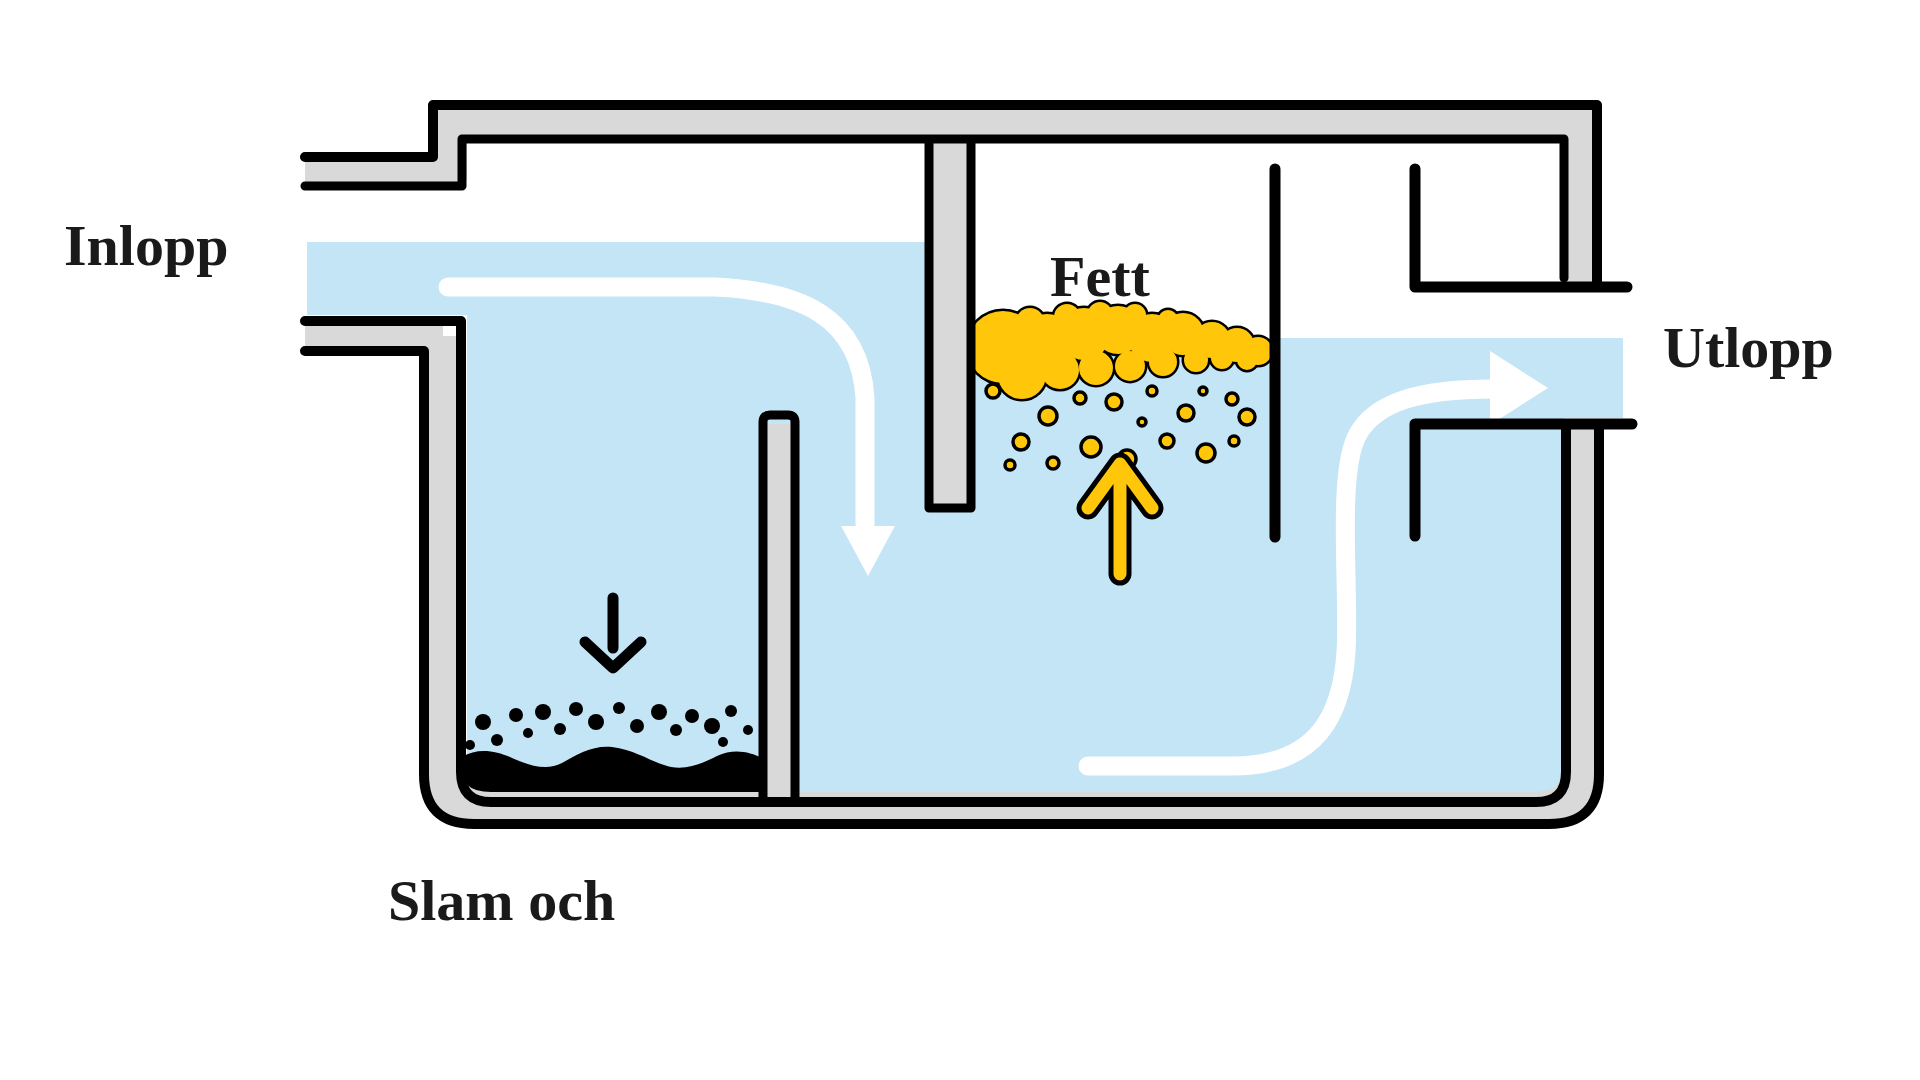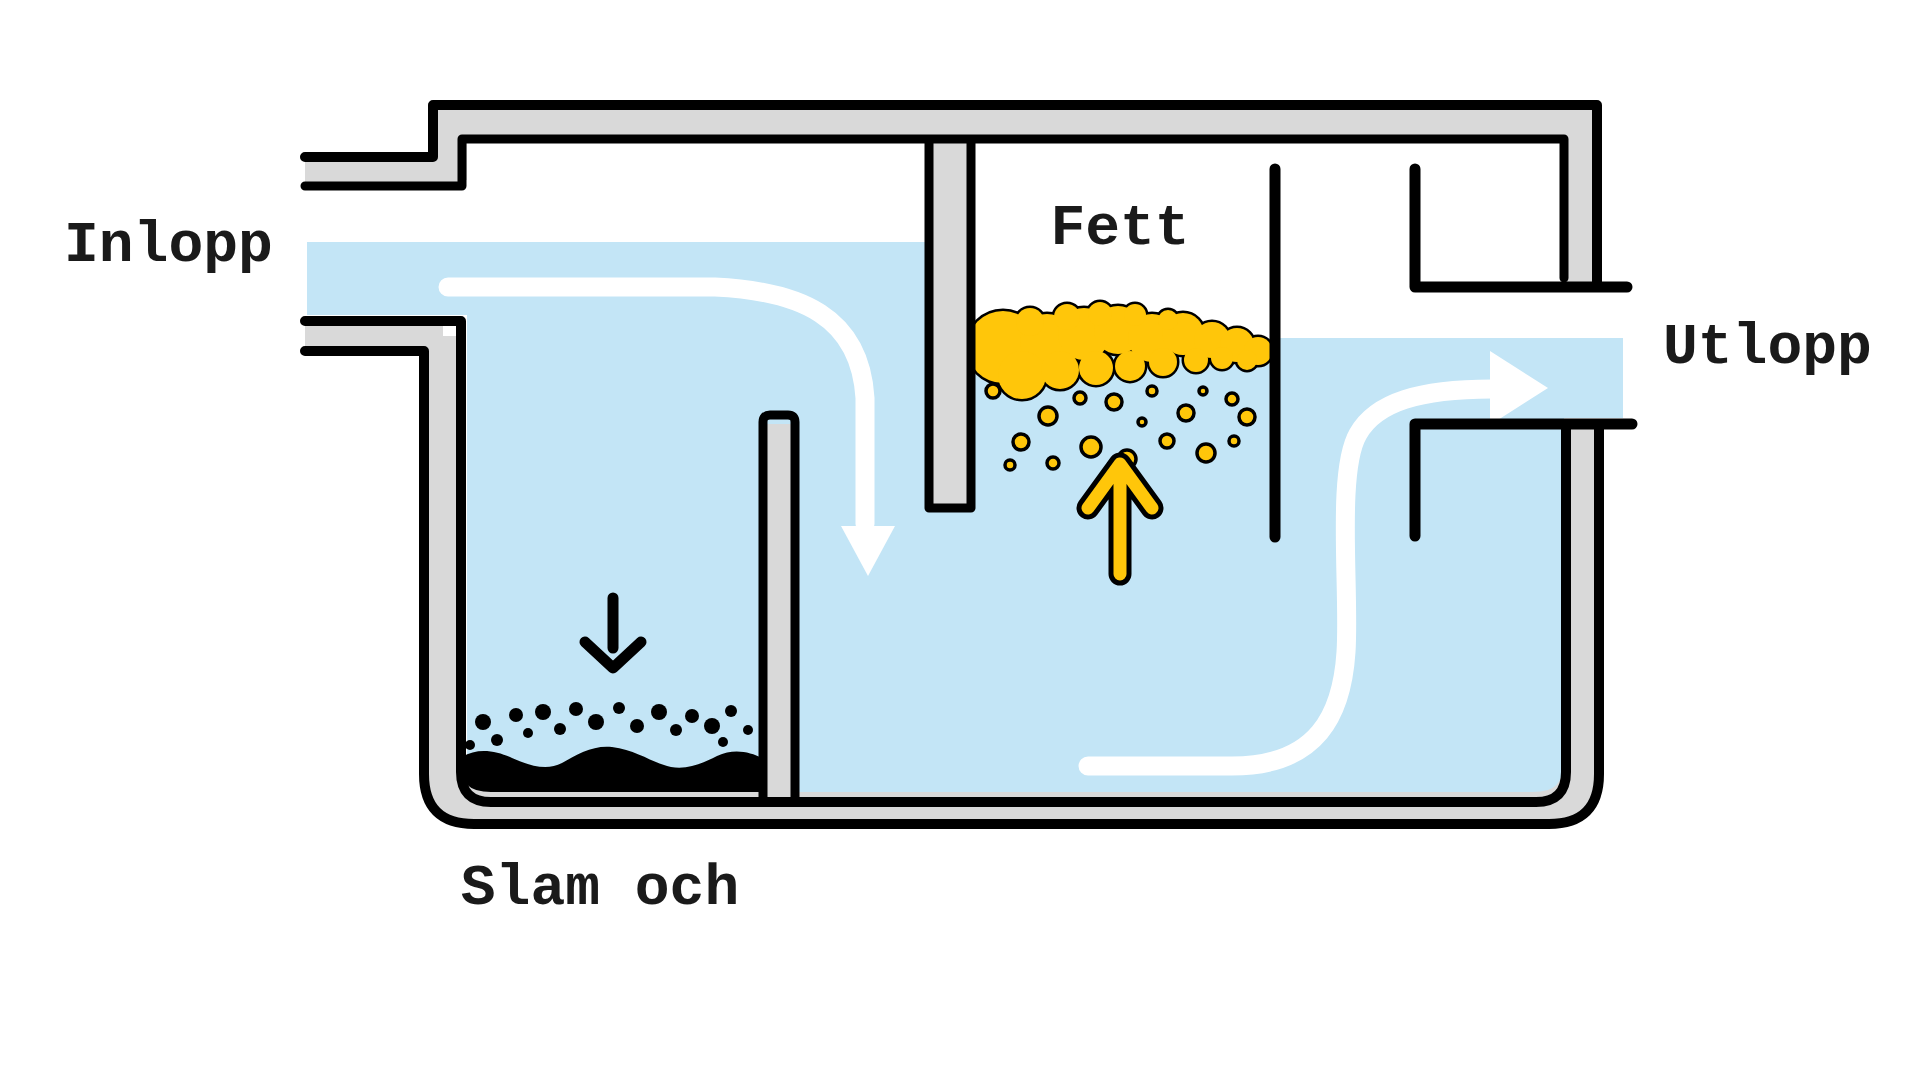--- a/index.html
+++ b/index.html
@@ -1,32 +1,32 @@
 <!DOCTYPE html>
 <html style="--background: #FFFFFF; --water: #C3E5F6; --wall: #D9D9D9; --outline: #000000; --fat: #FFC60A; --flow_arrow: #FFFFFF; --sludge: #000000; --label_text: #1A1A1A;"><head>
 <meta charset="utf-8">
 <style>
   html,body{margin:0;padding:0;background:#fff;}
   .stage{
     position:relative;
     width:1920px;height:1080px;
     background:var(--background,#fff);
     overflow:hidden;
-    font-family:Liberation Mono, monospace;
+    font-family:Liberation Serif, serif;
   }
   .stage svg{position:absolute;left:0;top:0;}
   .label{
     position:absolute;
     font-weight:700;
     font-size:58px;
     line-height:62px;
     color:var(--label_text,#1a1a1a);
     white-space:nowrap;
   }
-  .label.center{text-align:center;}
+  .label.center{margin-top:48px;}
   .sludge-label{line-height:65px;}
   
   .water-fill{fill:var(--water);}
   .flow{stroke:var(--flow_arrow);stroke-width:19;fill:none;stroke-linecap:round;}
   .flow-head{fill:var(--flow_arrow);}
   .wall-gray{stroke:var(--wall);fill:none;}
   .wall-black{stroke:var(--outline);fill:none;stroke-linecap:round;stroke-linejoin:round;}
   .sludge{fill:var(--sludge);}
   .black-arrow{stroke:var(--outline);fill:none;stroke-width:11;stroke-linecap:round;stroke-linejoin:round;}
   .fat-outline{fill:var(--fat);stroke:var(--outline);stroke-width:5;}
@@ -163,16 +163,16 @@
     <g>
       <path class="wall-black" stroke-width="11" d="M1275,169 V537"></path>
       <path class="wall-black" stroke-width="11" d="M1415,169 V287 H1627"></path>
       <path class="wall-black" stroke-width="11" d="M1632,424 H1415 V536"></path>
     </g>
   </svg>
 
   <div class="label" style="left:64px;top:215px;">Inlopp</div>
   <div class="label center" style="left:1050px;top:198px;width:140px;">Fett</div>
   <div class="label" style="left:1663px;top:317px;text-align:right;">Utlopp</div>
-  <div class="label center sludge-label" style="left:388px;top:856px;width:424px;">
+  <div class="label center sludge-label" style="left:388px;top:820px;width:424px;">
     <div>Slam och</div>
   </div>
 </div>
 
 </body></html>

